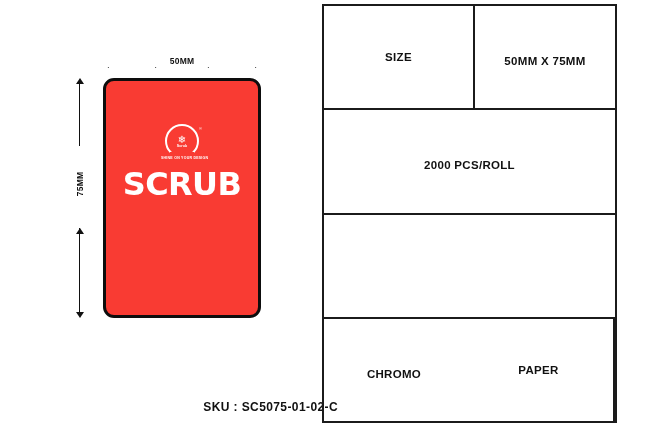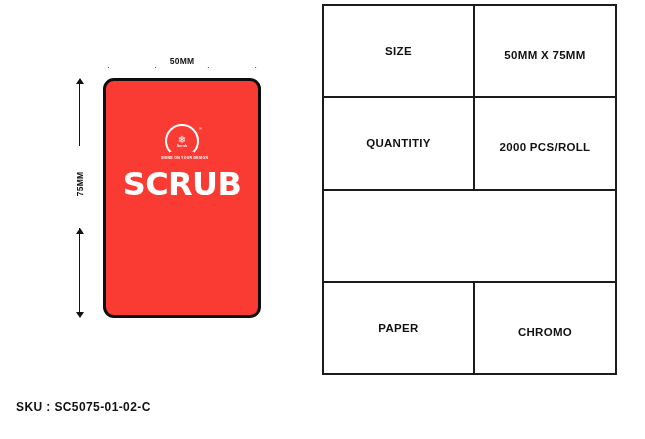--- a/index.html
+++ b/index.html
@@ -194,34 +194,34 @@
     letter-spacing: -0.6px;
     line-height: 34px;
     font-family: "DejaVu Sans", sans-serif;
   }
 
   
   #sku-line {
     position: absolute;
     left: 0; right: 0;
     top: 400px;
-    text-align: left;
+    text-align: right;
     font-size: 12px;
     font-weight: 700;
     letter-spacing: 0.4px;
     color: #111111;
   }
 
   
   #spec-table {
     position: absolute;
     left: 322px;
     top: 4px;
     width: 295px;
-    height: 371px;
+    height: 419px;
     box-sizing: border-box;
     border: 2.4px solid #1b1b1b;
     display: flex;
     flex-direction: column;
   }
   #spec-table .spec-row {
     flex: 1 1 0;
     display: flex;
     min-height: 0;
     border-bottom: 2.4px solid #1b1b1b;
@@ -291,22 +291,21 @@
 
   <div id="sku-line">SKU  :  SC5075-01-02-C</div>
 </div>
 
 <div id="spec-table">
   <div class="spec-row">
     <div class="spec-cell key">SIZE</div>
     <div class="spec-cell val">50MM X 75MM</div>
   </div>
   <div class="spec-row">
-    <div class="spec-cell key">QUANTITIY</div>
     <div class="spec-cell val">2000 PCS/ROLL</div>
   </div>
   <div class="spec-row">
   </div>
   <div class="spec-row">
+    <div class="spec-cell val">CHROMO</div>
     <div class="spec-cell key">PAPER</div>
-    <div class="spec-cell val">CHROMO</div>
   </div>
 </div>
 
 </body></html>

